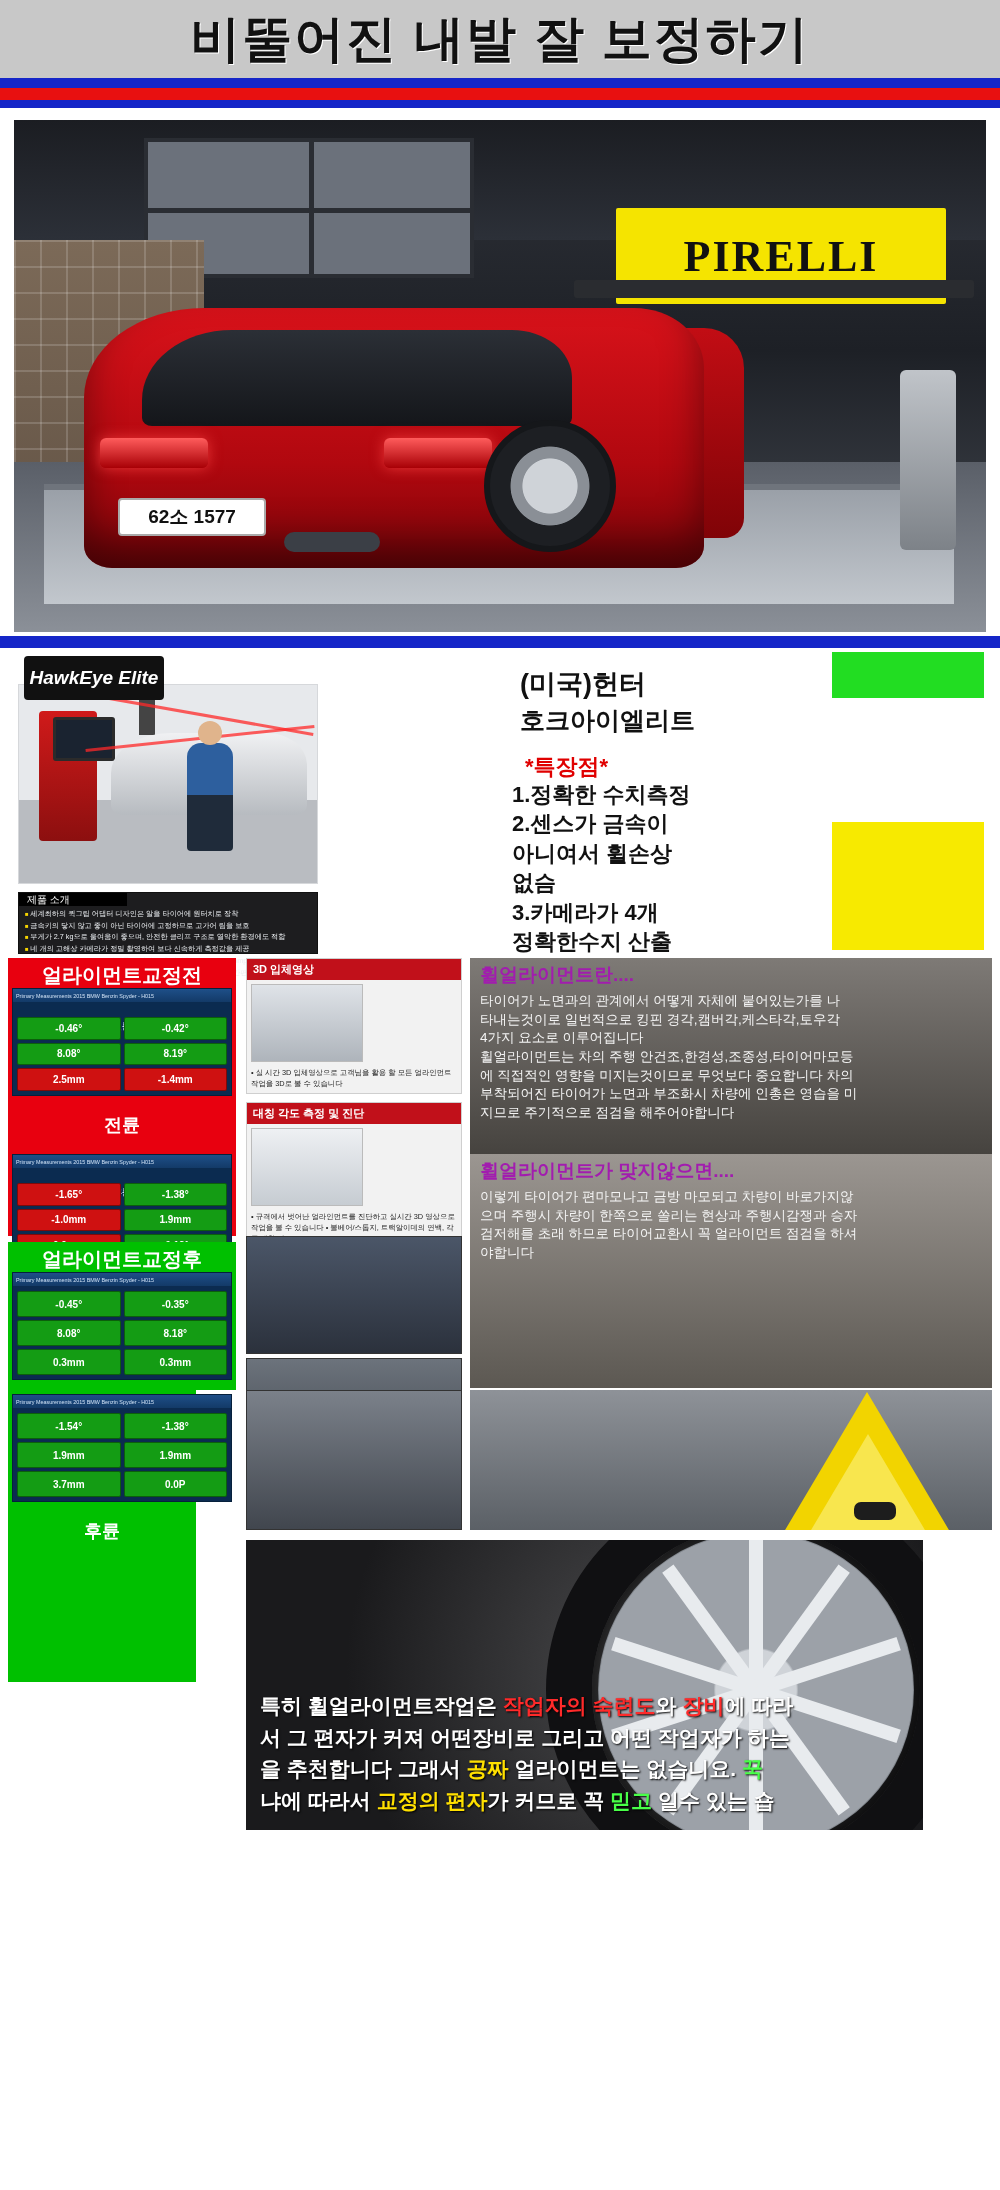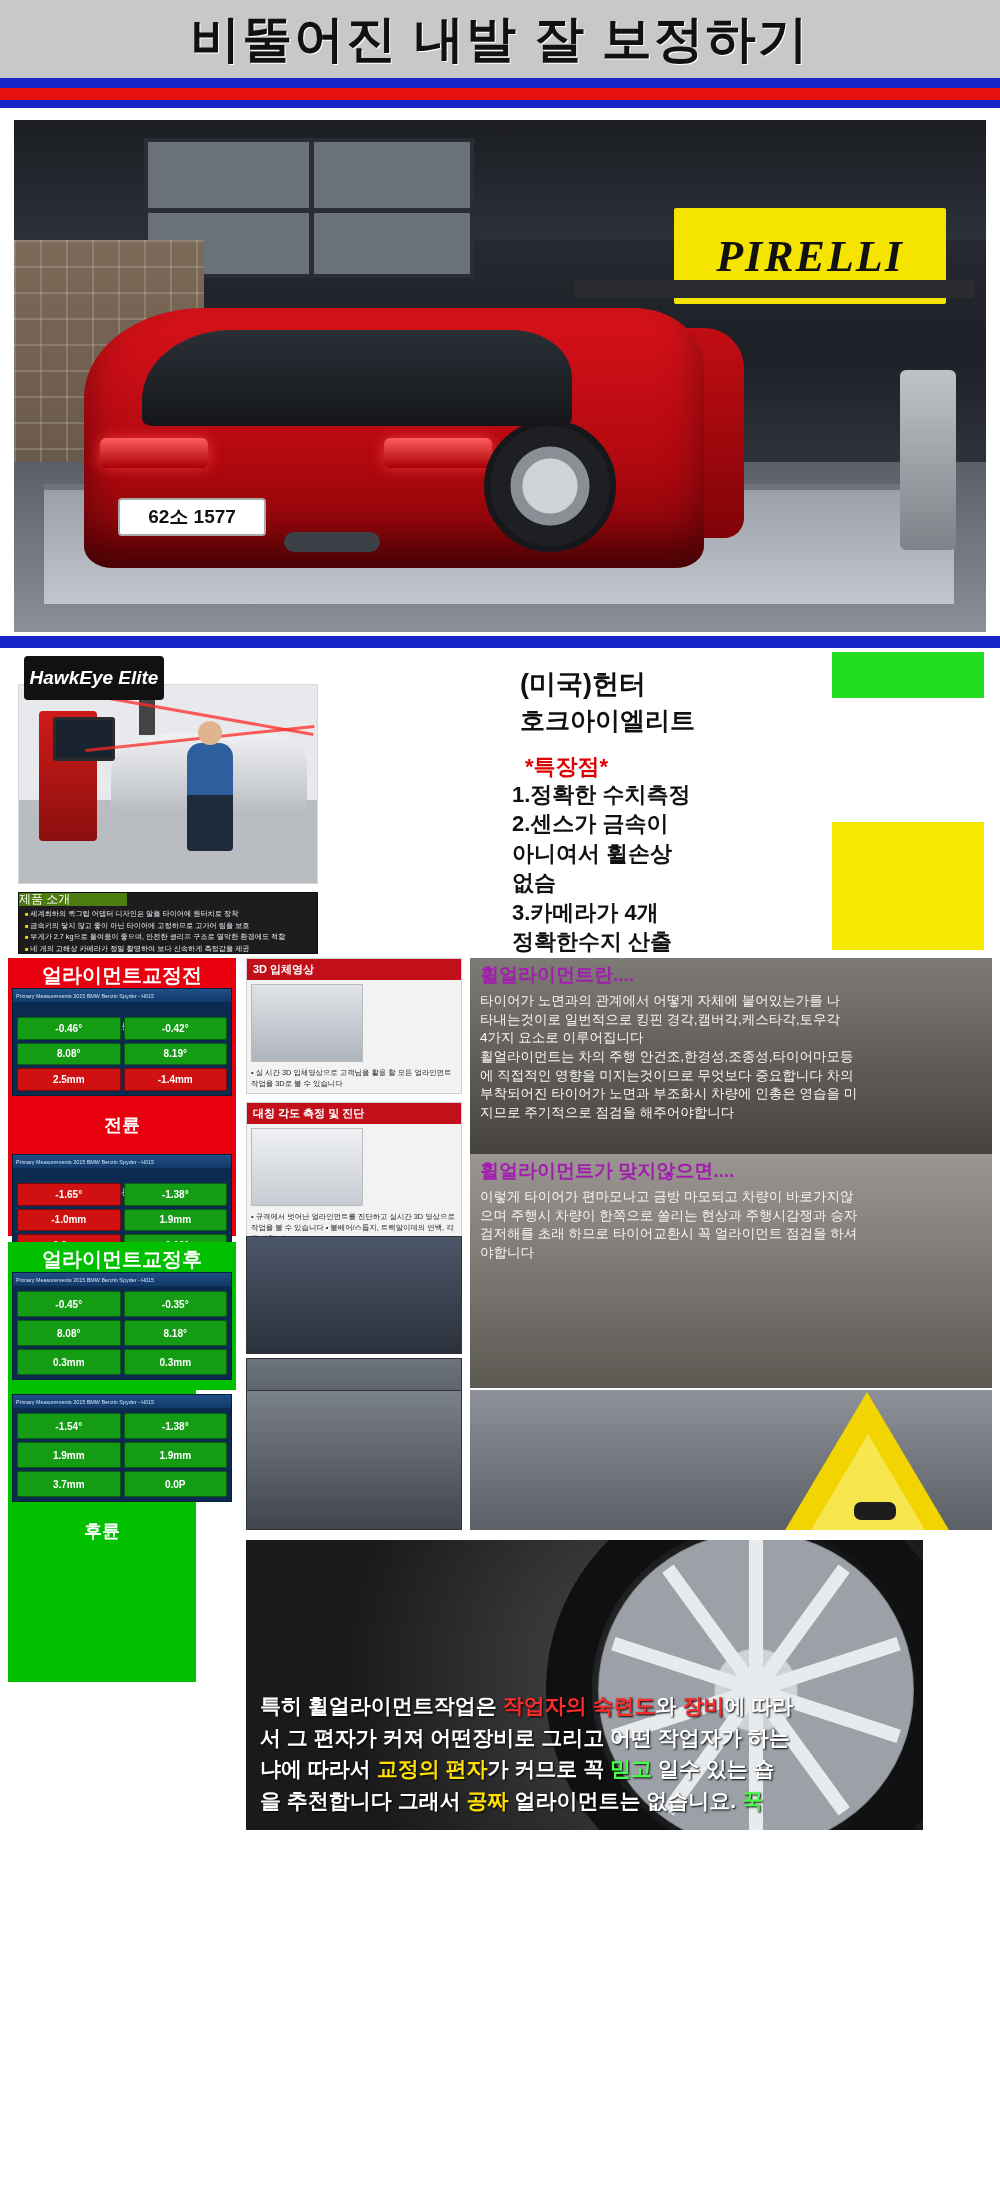--- a/index.html
+++ b/index.html
@@ -40,24 +40,23 @@
   .hero-window {
     position:absolute; left:130px; top:18px; width:330px; height:140px;
     background:#6b717b; border:4px solid #2a2d33;
   }
   .hero-window:before, .hero-window:after {
     content:""; position:absolute; background:#2a2d33;
   }
   .hero-window:before { left:50%; top:0; width:5px; height:100%; }
   .hero-window:after { left:0; top:50%; width:100%; height:5px; }
   .pirelli {
-    position:absolute; right:40px; top:88px; width:272px; height:96px;
+    position:absolute; right:40px; top:88px; width:330px; height:96px;
     background:#f5e400; display:flex; align-items:center; justify-content:center;
     border-radius:2px;
-    font-style:italic;
   }
   .pirelli span {
     font-family:"Liberation Serif", serif;
     font-size:44px; font-weight:bold; color:#111; letter-spacing:2px;
   }
   .hero-wall-left {
     position:absolute; left:0; top:120px; width:190px; height:392px;
     background:
       repeating-linear-gradient(0deg, rgba(255,255,255,.16) 0 2px, transparent 2px 26px),
       repeating-linear-gradient(90deg, rgba(255,255,255,.16) 0 2px, transparent 2px 26px),
@@ -168,22 +167,22 @@
     position:absolute; left:120px; top:2px; width:16px; height:48px;
     background:#444;
   }
 
   .spec-box {
     position:absolute; left:18px; top:244px; width:300px; height:62px;
     background:#1d1d1f; border:1px solid #111;
   }
   .spec-box-title {
     position:absolute; left:0; top:0; width:108px; height:13px;
-    background:#4d7c0f; color:#fff; font-size:12px;
-    display:flex; align-items:center; padding-left:0;
+    background:#000000; color:#fff; font-size:10px;
+    display:flex; align-items:center; padding-left:8px;
   }
   .spec-list {
     position:absolute; left:6px; top:15px; right:4px;
     color:#eceff2; font-size:7.2px; line-height:1.62;
   }
   .spec-list div:before { content:"■ "; color:#f5d400; font-size:6px; }
 
   .sec2-title {
     position:absolute; left:520px; top:18px; width:300px;
     font-size:27px; font-weight:bold; color:#111; text-align:left;
@@ -542,22 +541,22 @@
           <div class="rim-spoke" style="transform: translate(-50%, 0px) rotate(324deg);"></div>
         </div>
       <div class="bottom-text">
         <div>
           <span class="plain">특히 </span><span>휠얼라이먼트작업은 </span><span class="hl-red">작업자의 숙련도</span><span>와 </span><span class="hl-red">장비</span><span>에 따라</span>
         </div>
         <div>
           <span>서 그 </span><span>편자가 커져 </span><span>어떤장비로 </span><span>그리고 </span><span>어떤 작업자가 하는</span>
         </div>
         <div>
+          <span>을 </span><span>추천합니다 </span><span>그래서 </span><span class="hl-yellow">공짜 </span><span>얼라이먼트는 없습니요. </span><span class="hl-green">꾹</span>
+        </div>
+        <div>
           <span>냐에 따라서 </span><span class="hl-yellow">교정의 편자</span><span>가 커므로 꼭 </span><span class="hl-green">믿고 </span><span>일수 있는 숍</span>
         </div>
-        <div>
-          <span>을 </span><span>추천합니다 </span><span>그래서 </span><span class="hl-yellow">공짜 </span><span>얼라이먼트는 없습니요. </span><span class="hl-green">꾹</span>
-        </div>
       </div>
     </div>
   </div>
 
 </div>
 
 </body></html>

